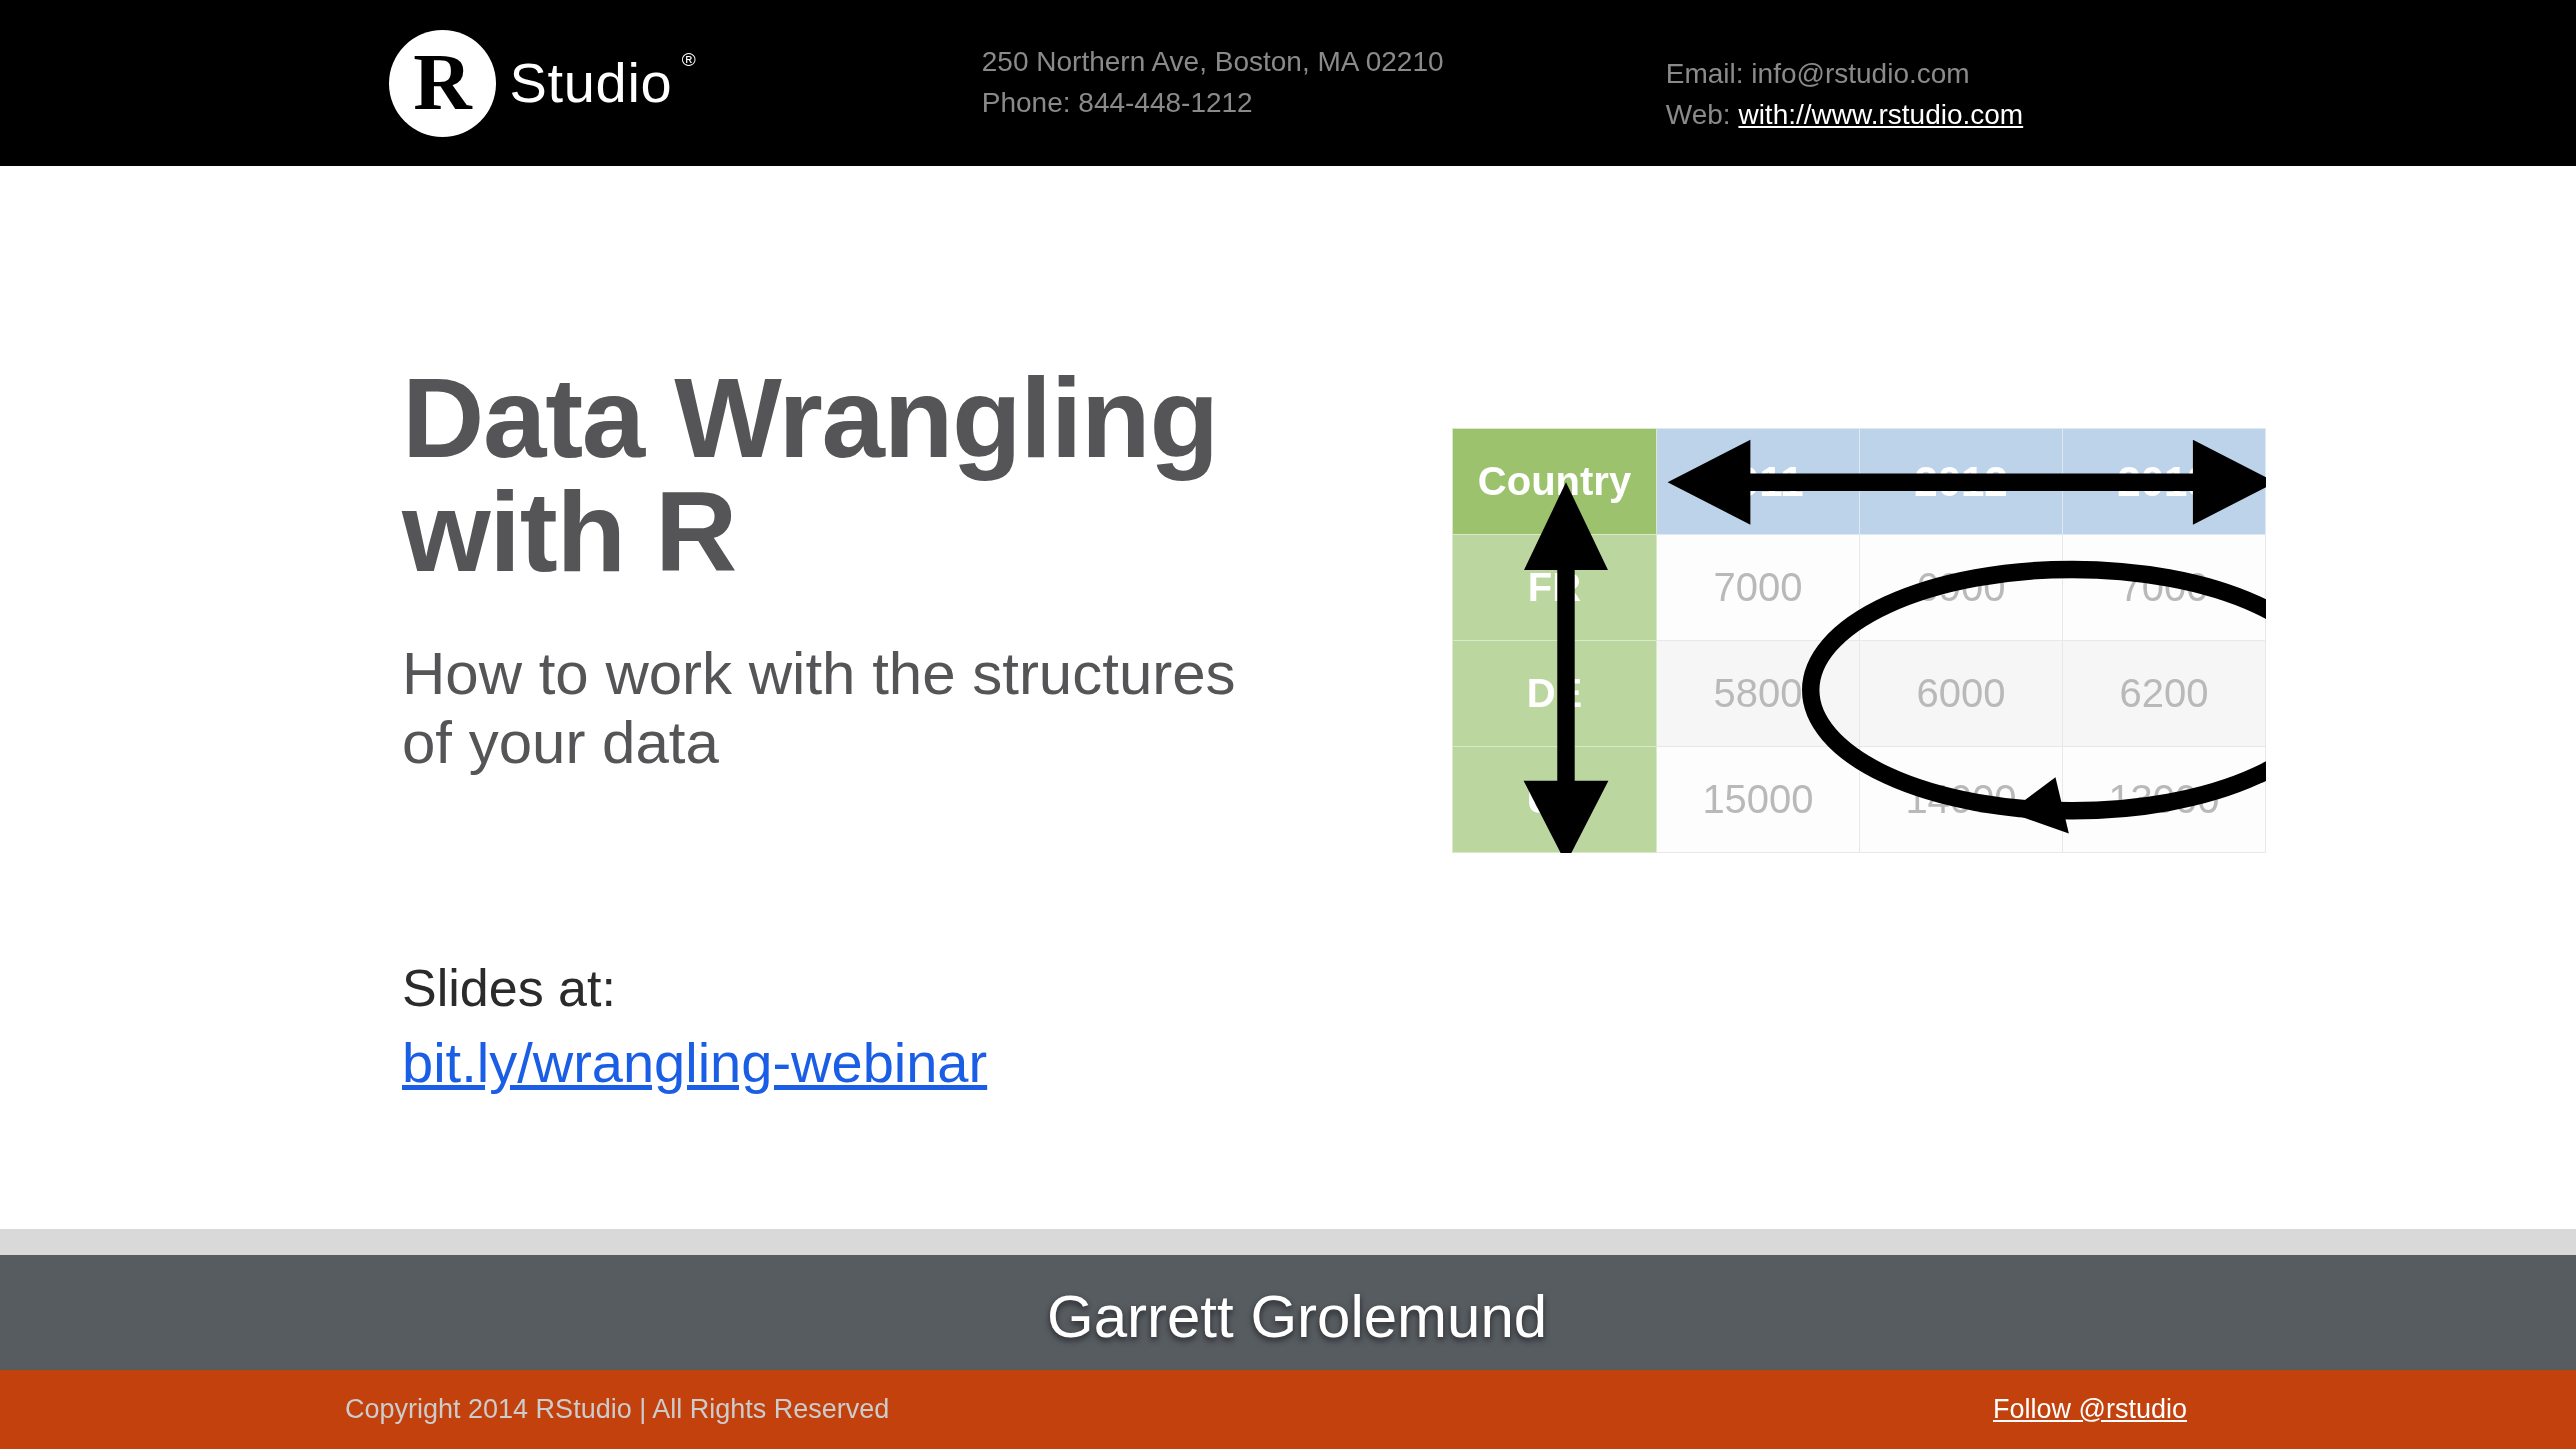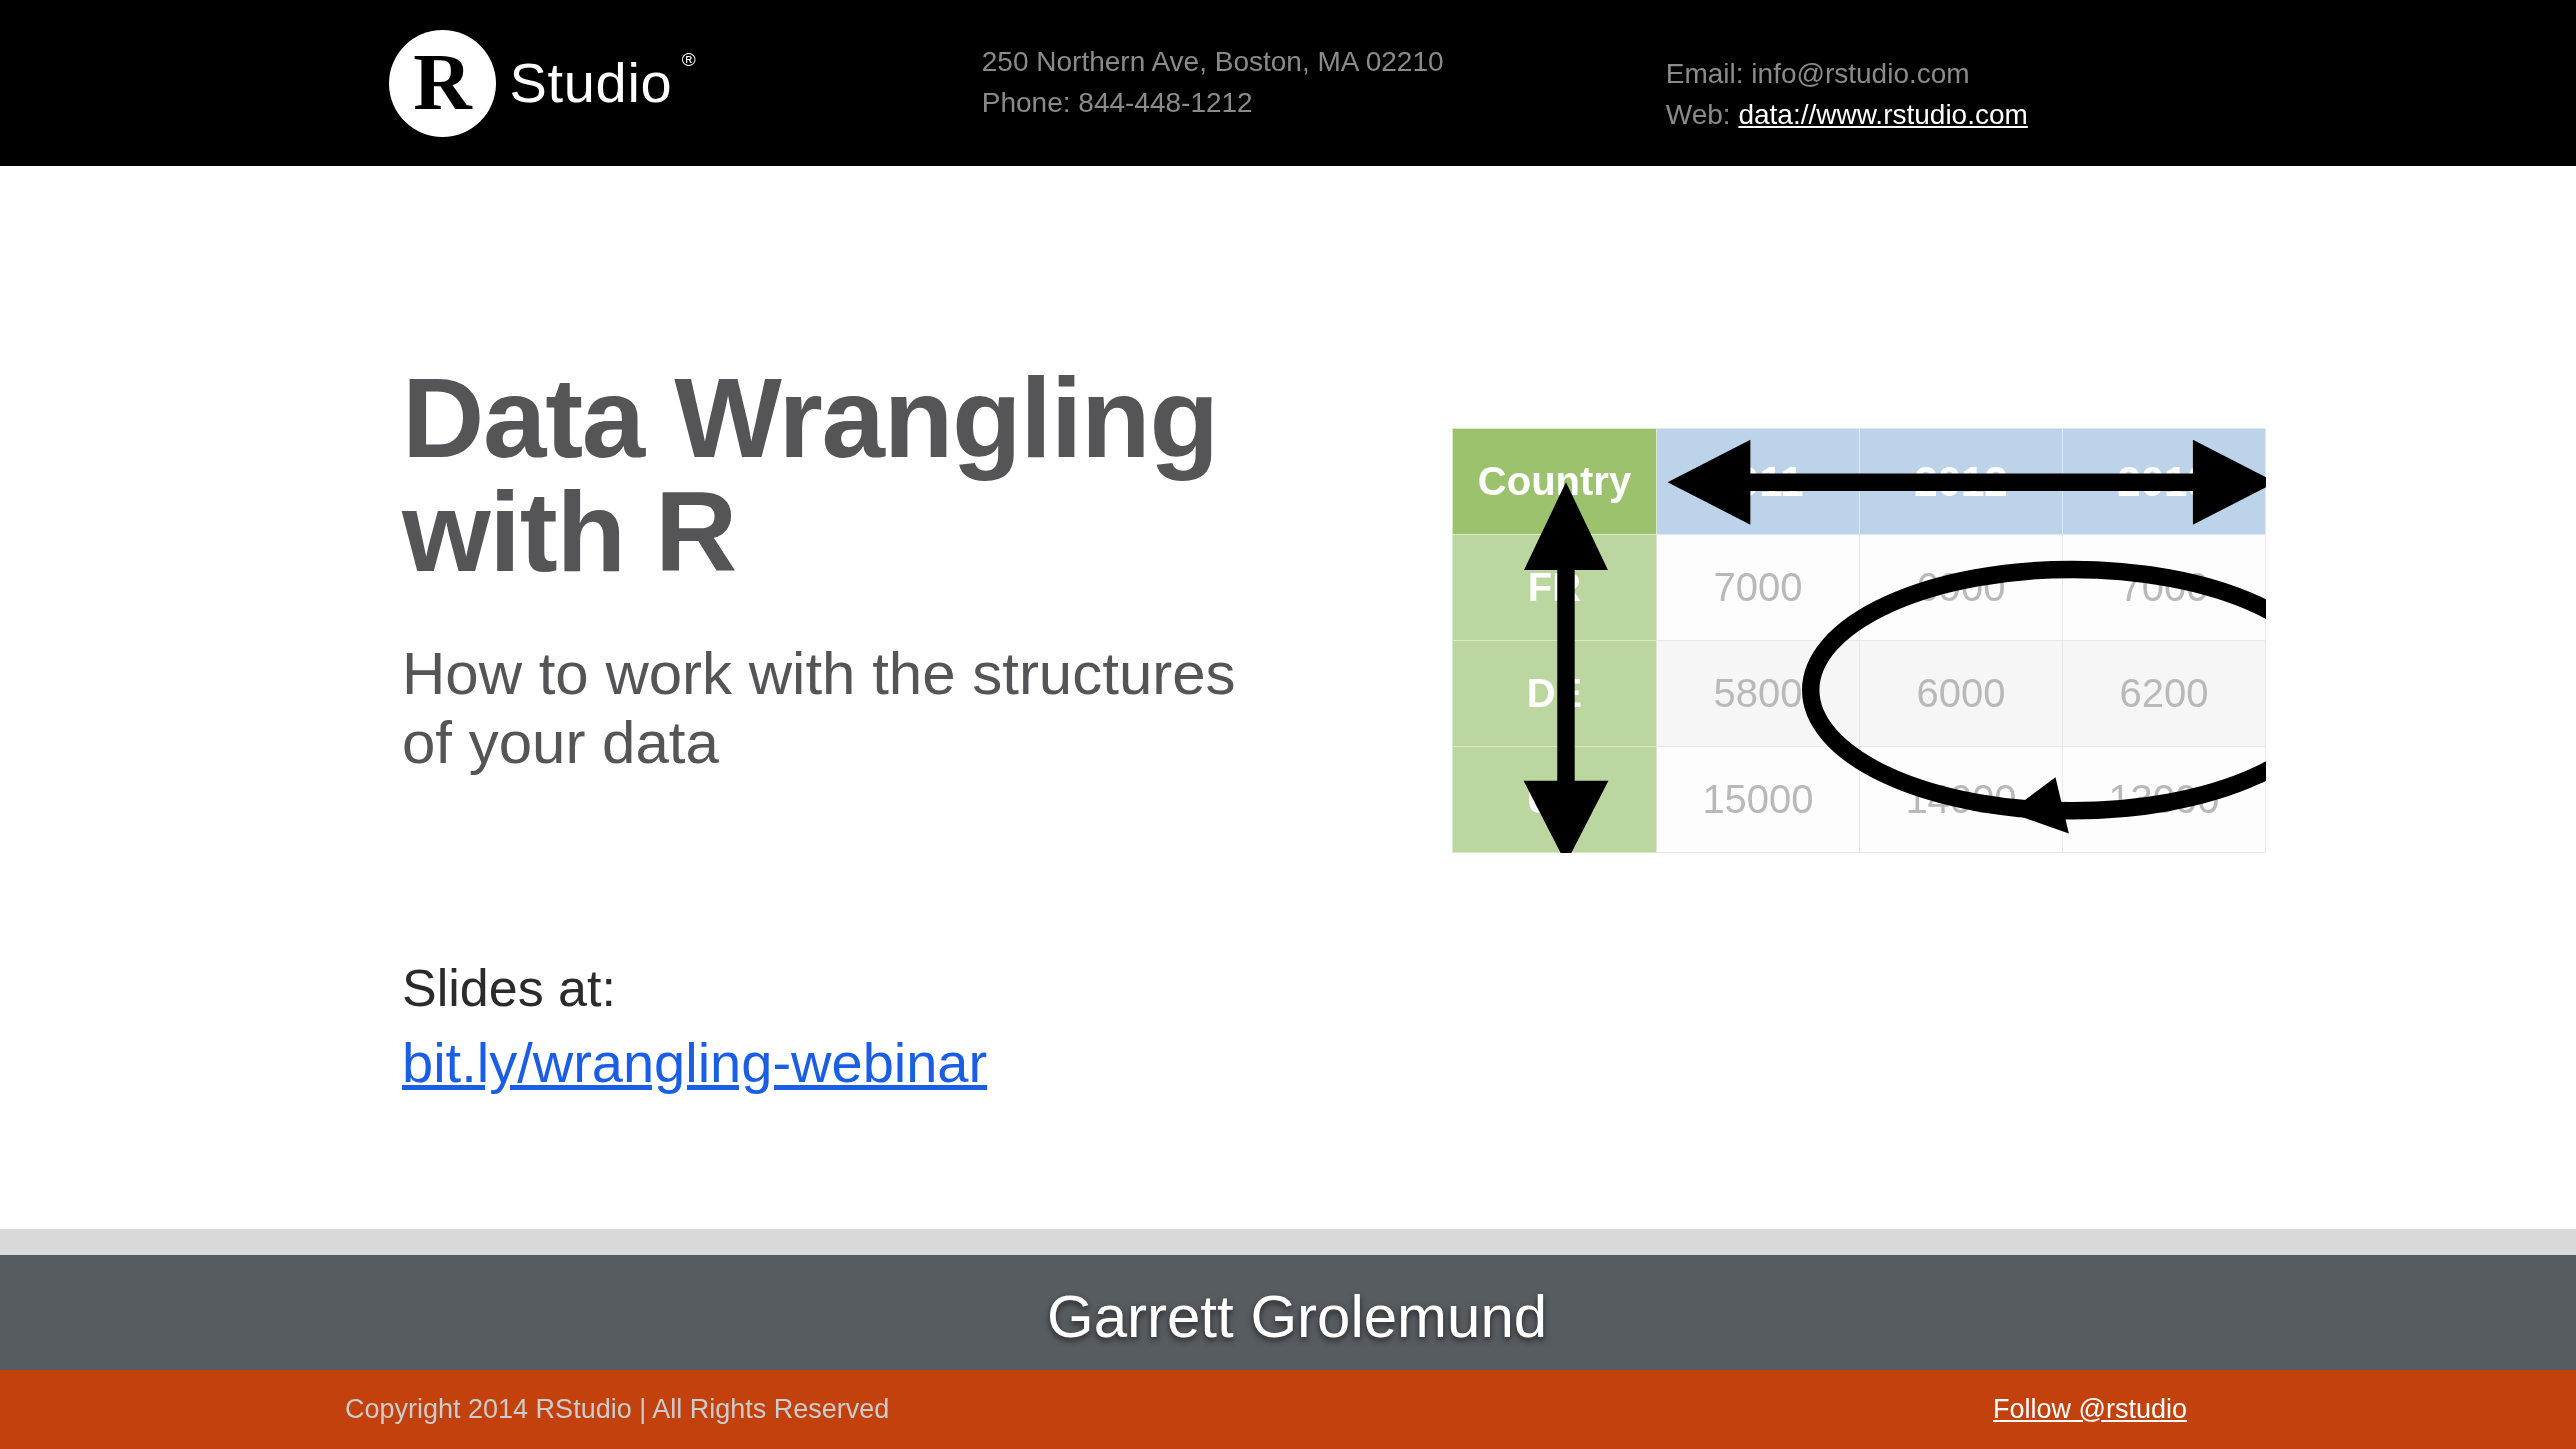--- a/index.html
+++ b/index.html
@@ -221,21 +221,21 @@
       <span>844-448-1212</span>
     </div>
   </div>
   <div class="header-col contact">
     <div>
       <span>Email:</span>
       <span>info@rstudio.com</span>
     </div>
     <div>
       <span>Web:</span>
-      <a href="#">data://www.rstudio.com</a>
+      <a href="#">with://www.rstudio.com</a>
     </div>
   </div>
 </div>
 
 <div class="main">
 
   <div class="title-block">
     <div class="title">Data Wrangling with R</div>
     <div class="subtitle">How to work with the structures of your data</div>
   </div>

